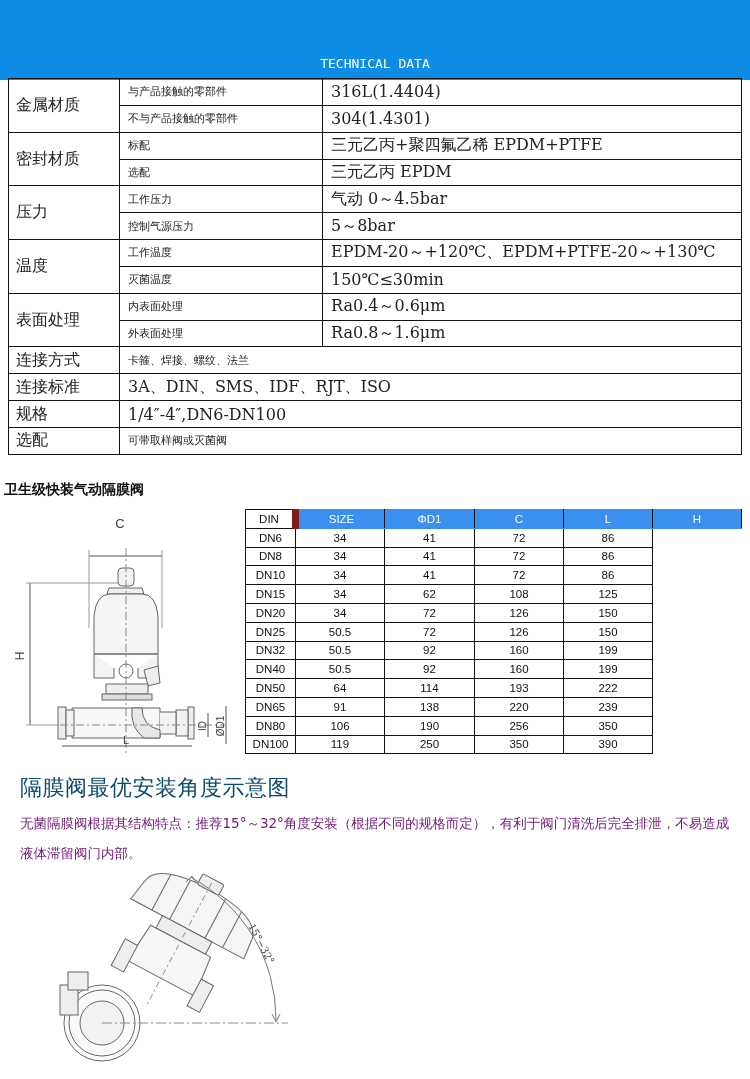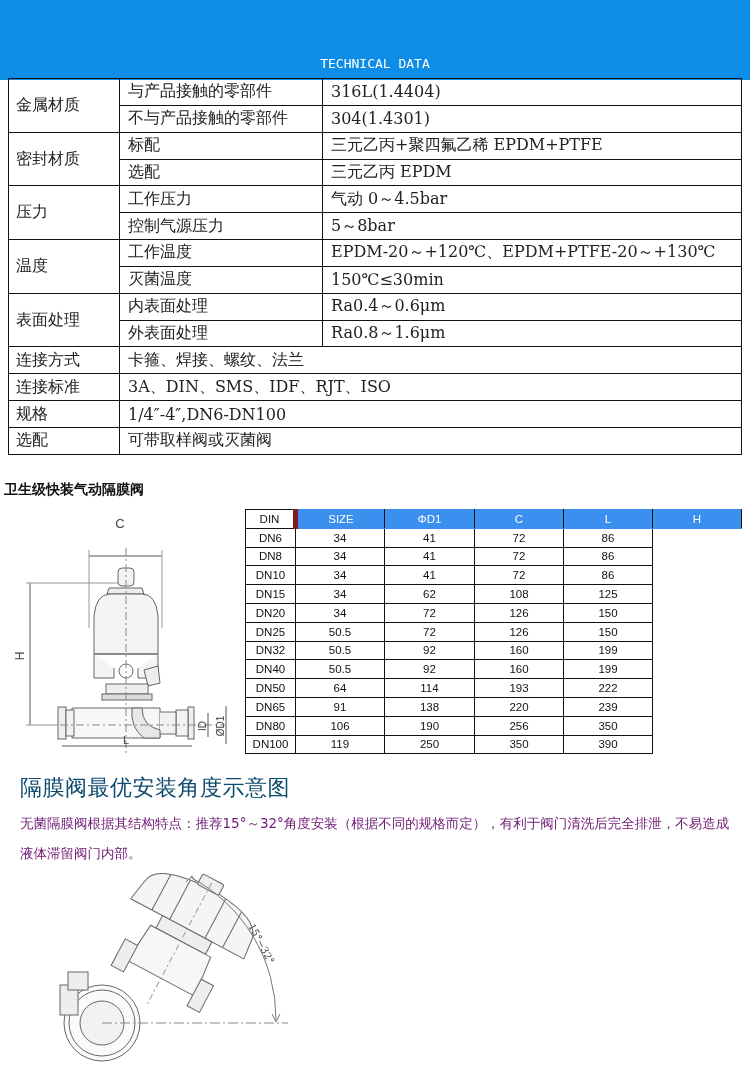--- a/index.html
+++ b/index.html
@@ -5,31 +5,31 @@
   * { box-sizing: border-box; margin: 0; padding: 0; }
   html, body { width: 750px; height: 1079px; background: #ffffff; overflow: hidden; }
   body { position: relative; font-family: "DejaVu Sans", sans-serif; color: #111; }
 
   .banner { position: absolute; left: 0; top: 0; width: 750px; height: 80px; background: #0e8de6; color: #fff; text-align: center; }
   .banner .title { position: absolute; left: 0; right: 0; top: 8px; font-size: 33px; line-height: 40px; letter-spacing: 2px; }
   .banner .subtitle { position: absolute; left: 0; right: 0; top: 54px; font-family: "DejaVu Sans Mono", monospace; font-size: 13px; line-height: 20px; }
 
   table { border-collapse: collapse; }
   .spec { position: absolute; left: 8px; top: 78px; width: 733px; table-layout: fixed; padding-left: 48px; }
-  .spec td { border: 1.5px solid #111; height: 26.85px; padding: 0 0 0 8px; font-family: "DejaVu Serif", serif; font-size: 16px; color: #222; vertical-align: middle; white-space: nowrap; }
+  .spec td { border: 1.5px solid #111; height: 26.85px; padding: 0 0 0 8px; font-family: "DejaVu Serif", serif; font-size: 11px; color: #222; vertical-align: middle; white-space: nowrap; }
   .spec td.cat { font-size: 16px; padding-left: 7px; }
   .spec td.val { font-size: 16px; }
 
   .drawing-title { position: absolute; left: 4px; top: 481px; font-size: 14px; font-weight: bold; color: #111; }
   .valve-drawing { position: absolute; left: 10px; top: 508px; width: 230px; height: 250px; }
 
   .size { position: absolute; left: 245px; top: 509px; width: 496px; table-layout: fixed; font-family: "Liberation Sans", sans-serif; }
   .size td, .size th { border: 1px solid #111; text-align: center; font-size: 11.5px; font-weight: normal; height: 18.8px; padding: 0; color: #111; }
   .size th { background: #3b8fef; color: #fff; border-color: #3b8fef; border-right: 1px solid #111; }
-  .size td.std { border-right: 5px solid #7f1d1d; vertical-align: middle; margin-top: 36px; }
+  .size td.std { border-right: 7px solid #7f1d1d; vertical-align: middle; margin-top: 36px; }
 
   .section-title { position: absolute; left: 20px; top: 773px; font-size: 22px; color: #0c4a6e; letter-spacing: 0.5px; }
   .desc { position: absolute; left: 20px; top: 808px; width: 722px; font-size: 13.5px; line-height: 30px; color: #701a75; }
 
   .angle-drawing { position: absolute; left: 40px; top: 860px; width: 300px; height: 219px; }
 </style>
 </head>
 <body>
 
 <div class="banner">

